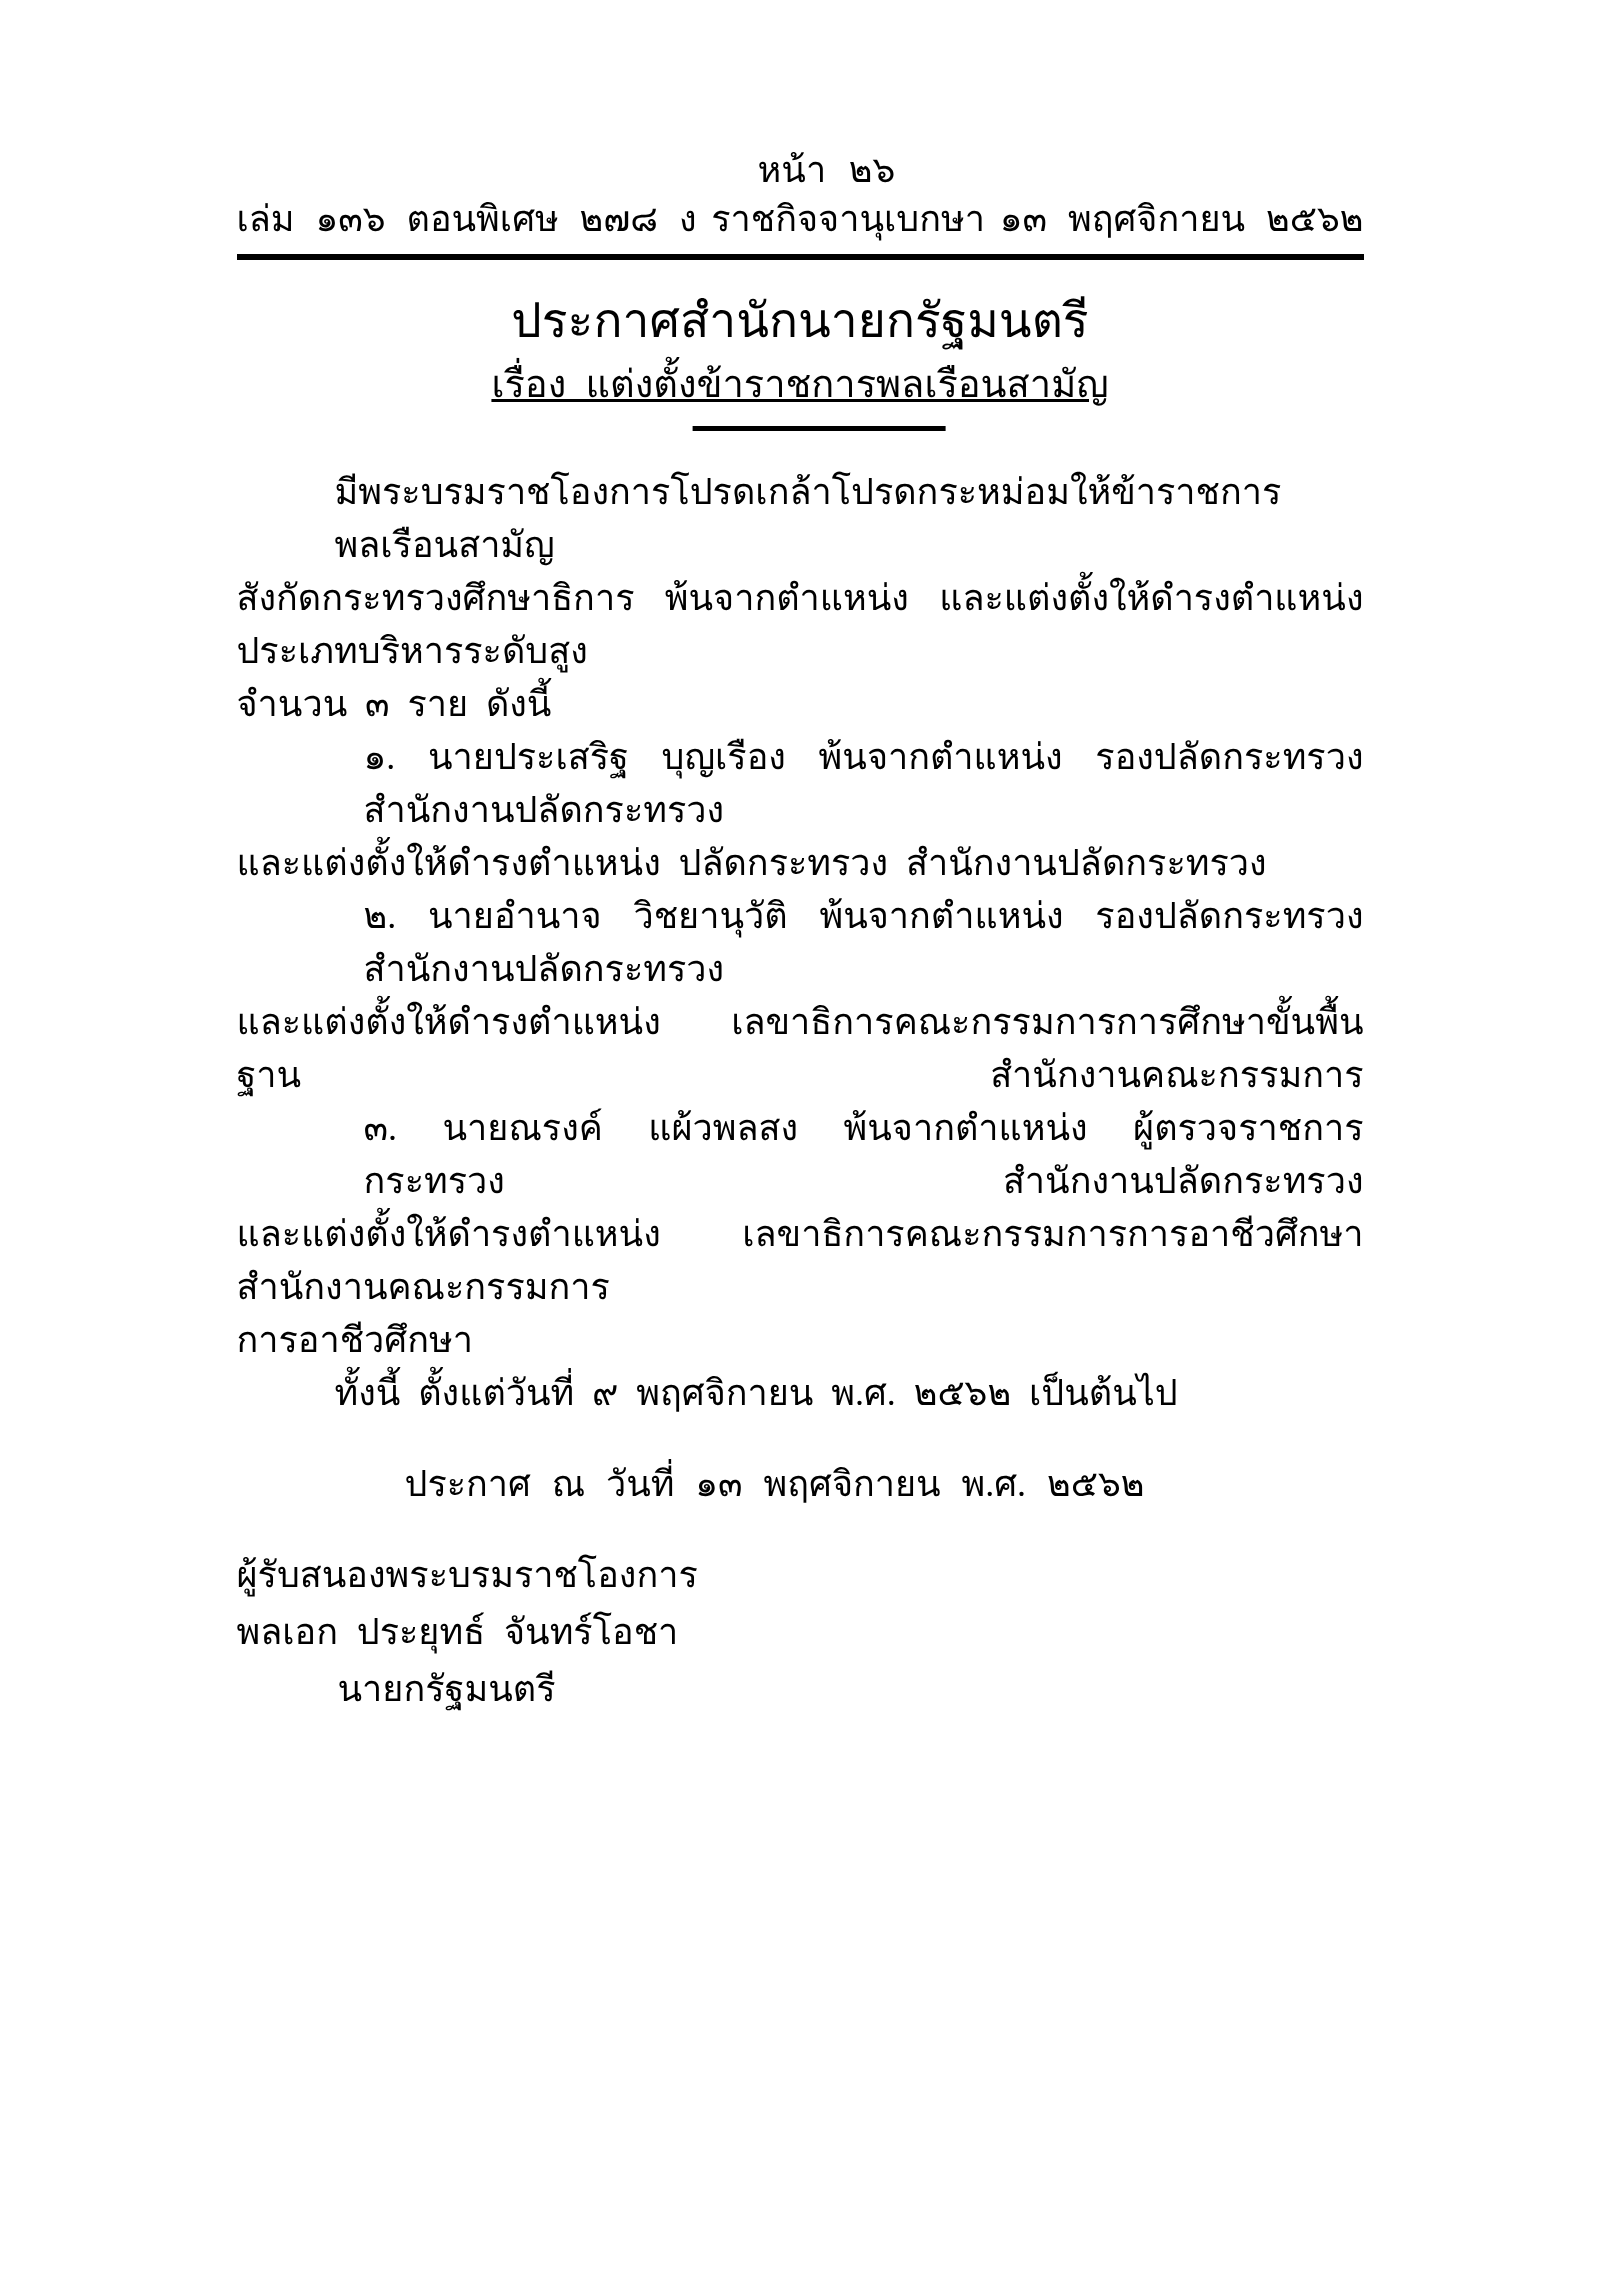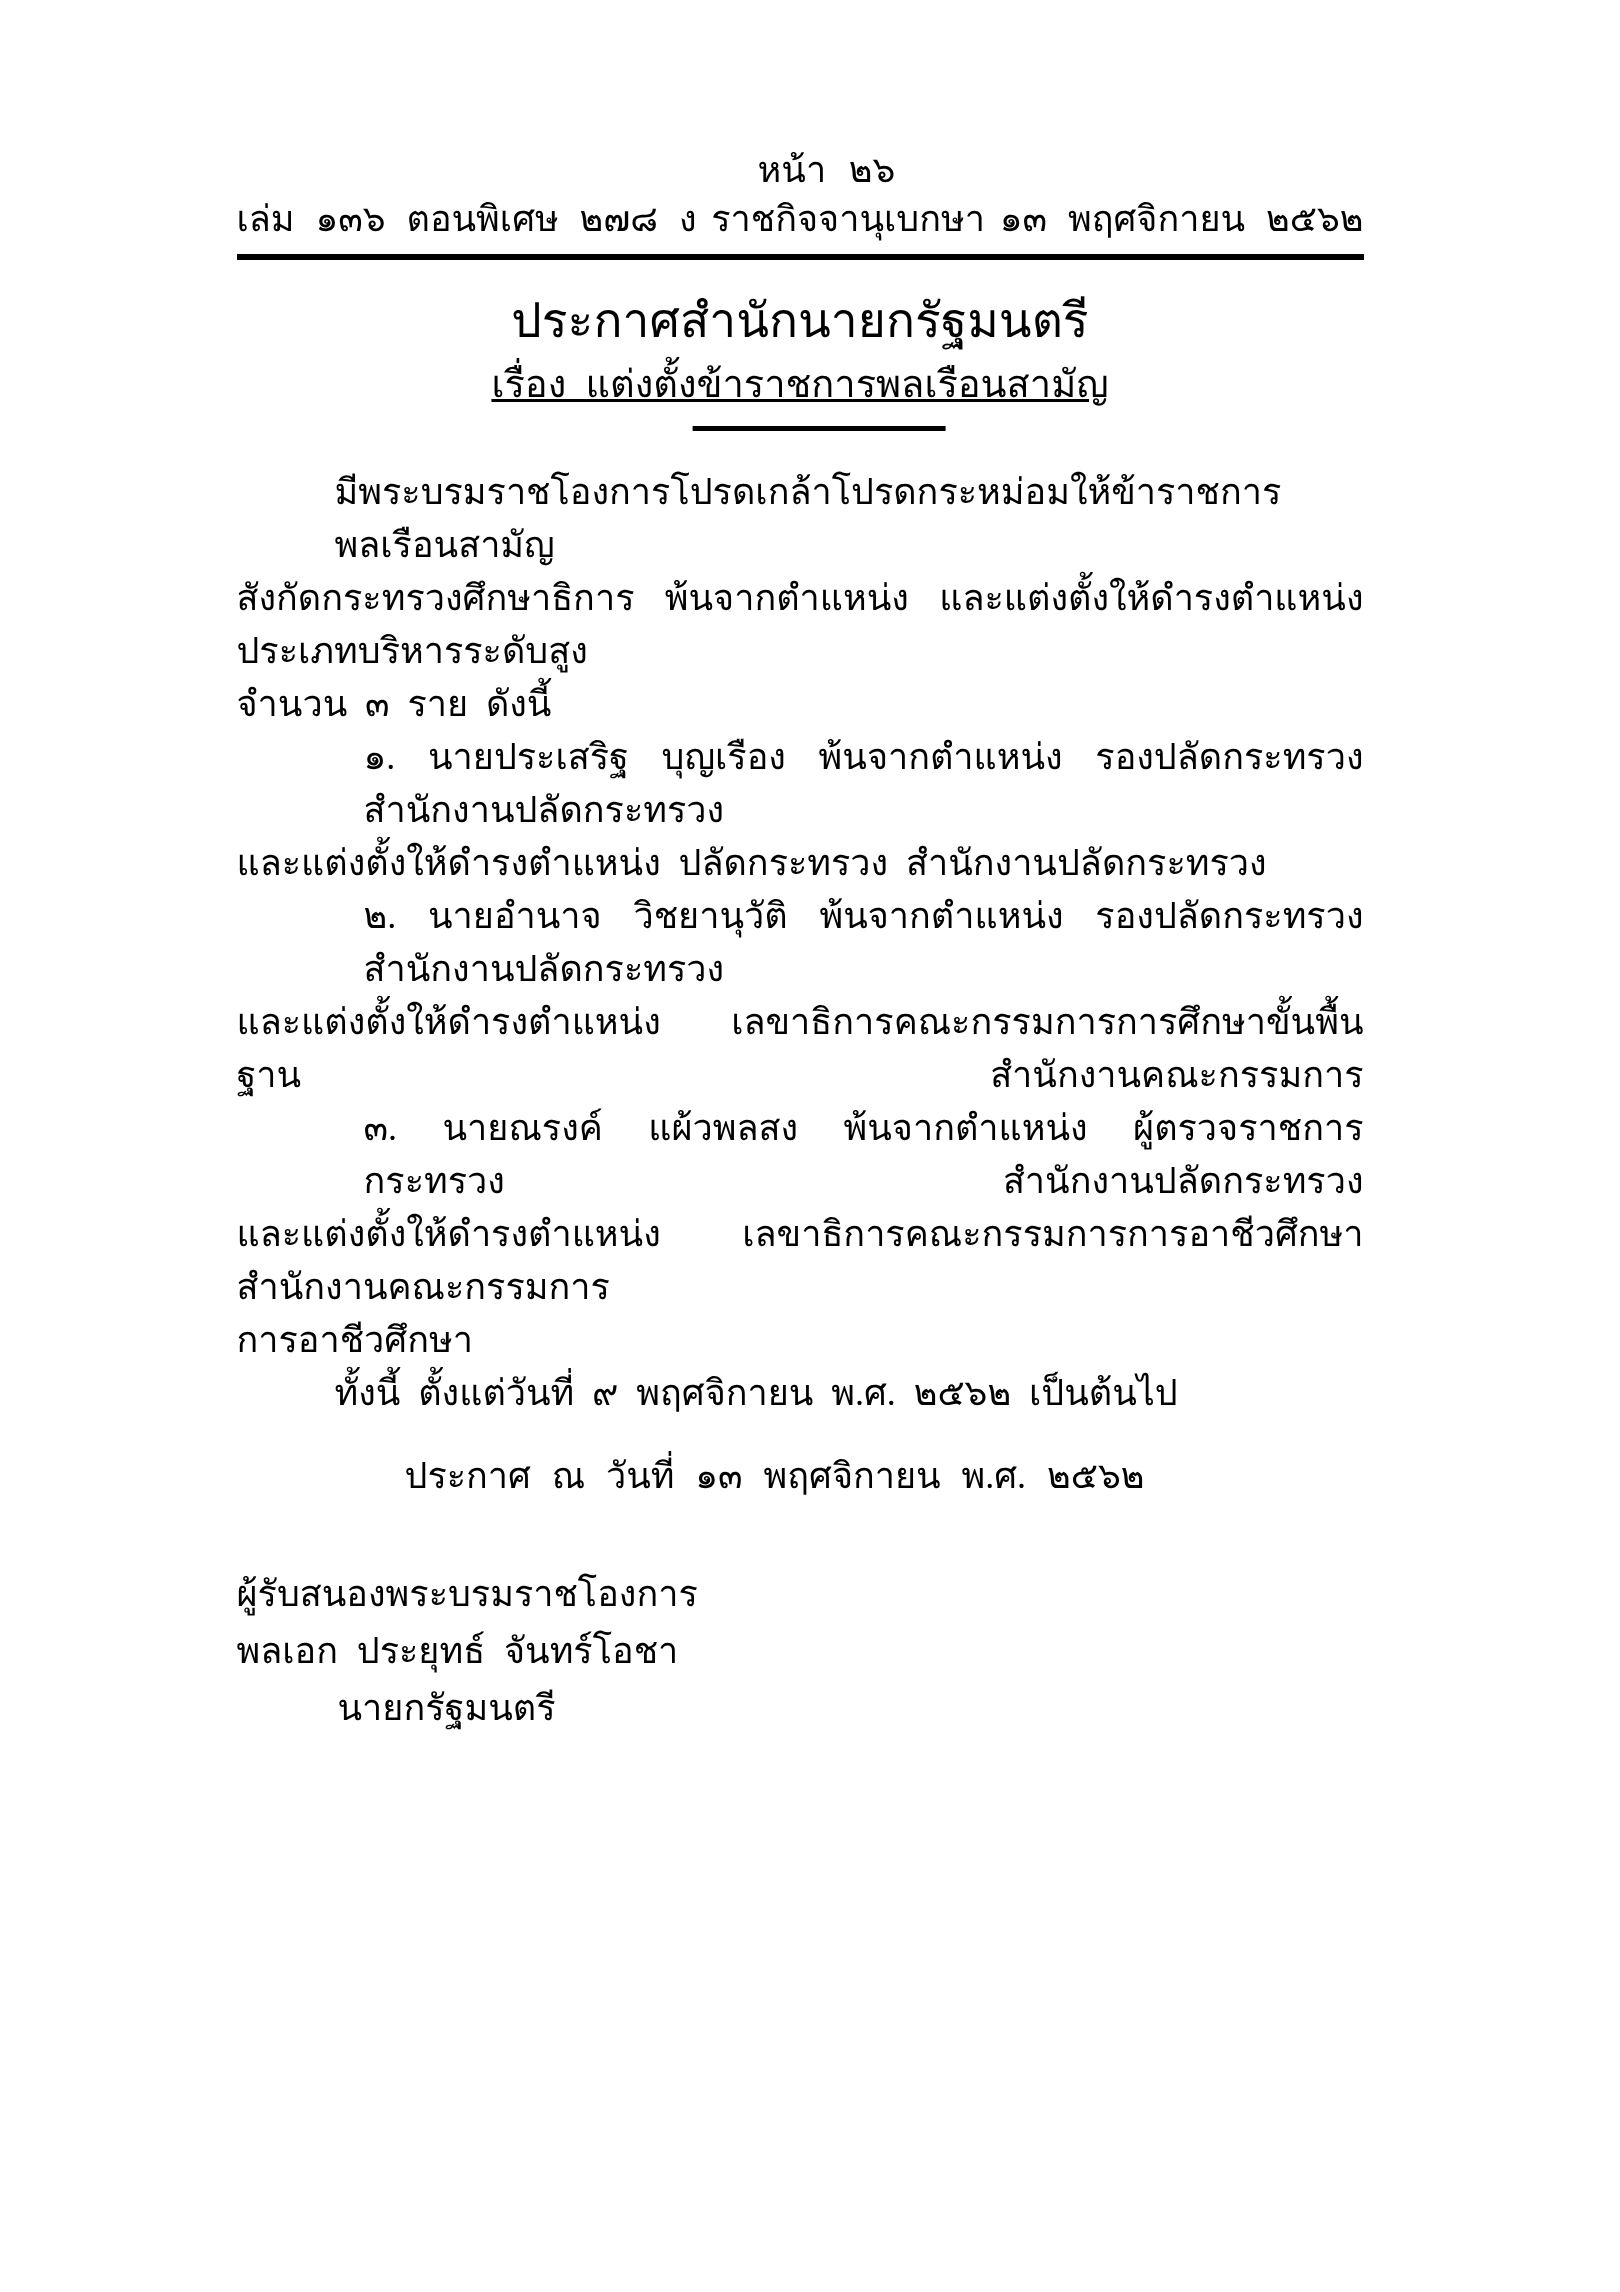--- a/index.html
+++ b/index.html
@@ -72,30 +72,30 @@
   }
   .body-line { min-height: 53px; }
   .indent-para { padding-left: 98px; }
   .indent-item { padding-left: 127px; }
   .justify-both {
     text-align: justify;
     text-align-last: justify;
   }
   
   .proclamation-line {
-    margin-top: 30px;
+    margin-top: 38px;
     text-align: center;
     transform: translateX(-25.5px);
     font-size: 36px;
     line-height: 53px;
     word-spacing: 11.8px;
   }
   
   .signature-block {
-    margin-top: 63px;
+    margin-top: 36px;
     font-size: 36px;
     line-height: 57px;
     word-spacing: 9.8px;
   }
   .signer-position { padding-left: 101px; }
 </style>
 </head>
 <body>
 
 <div class="page">

